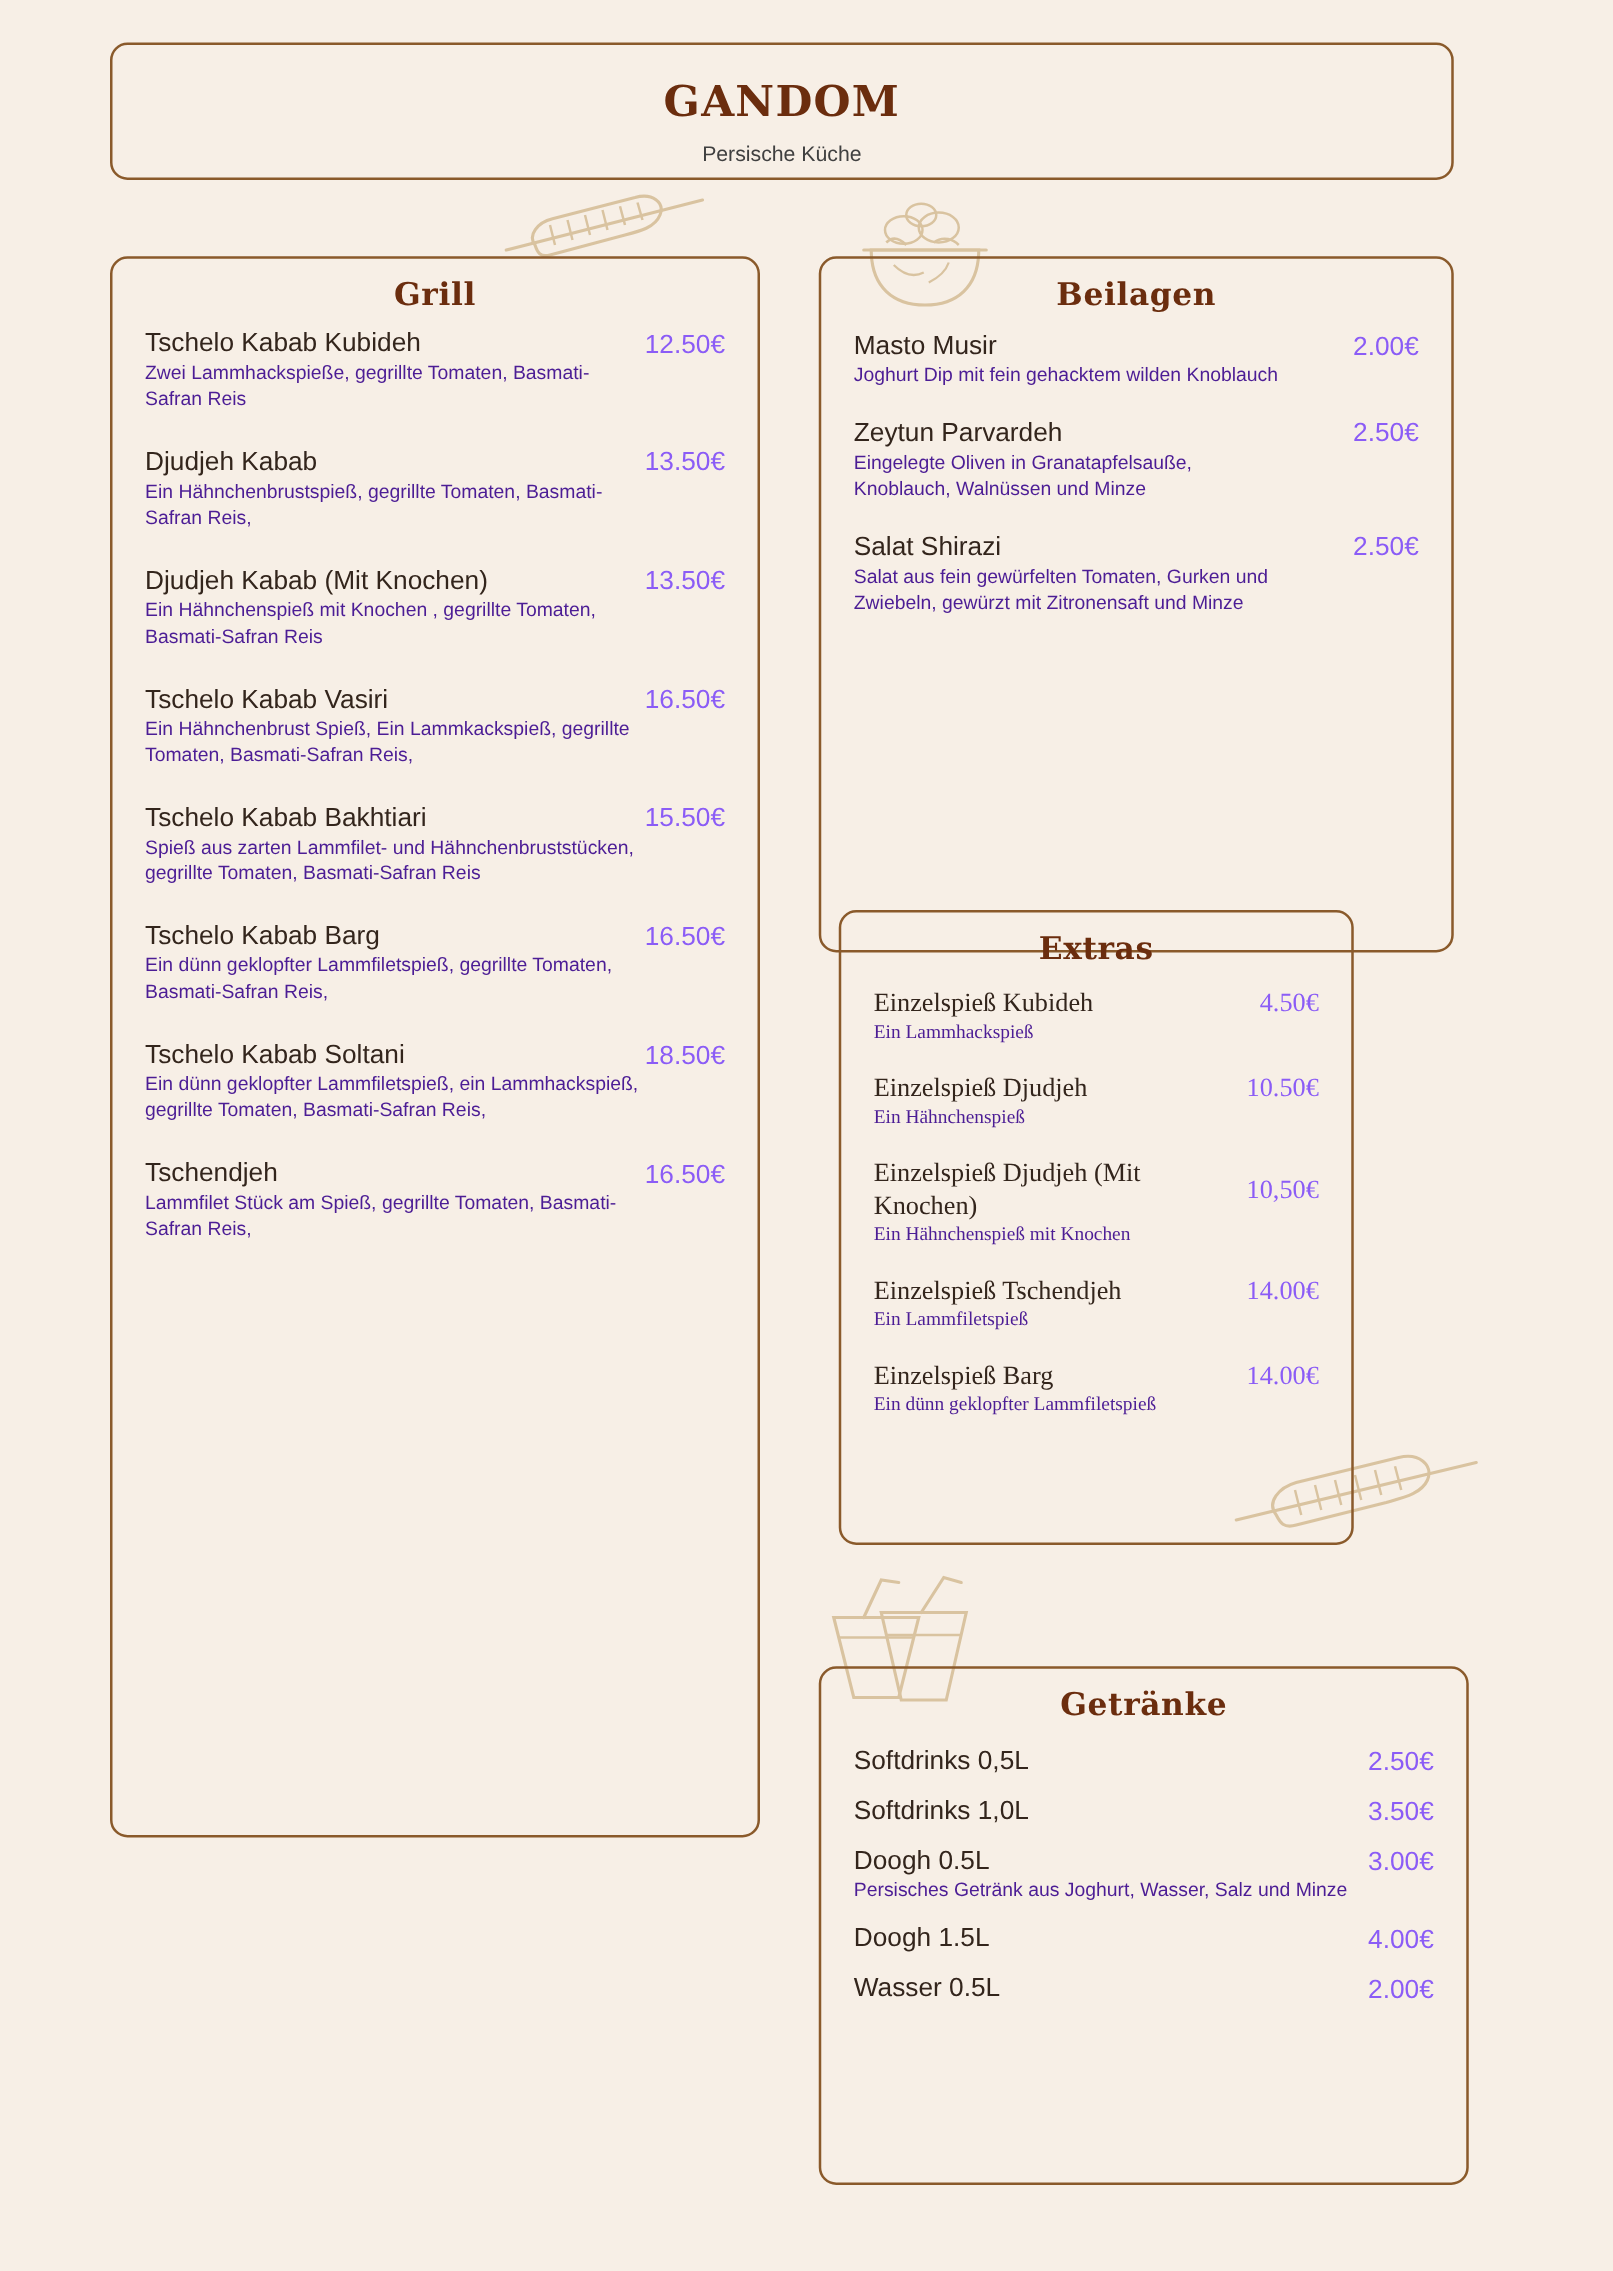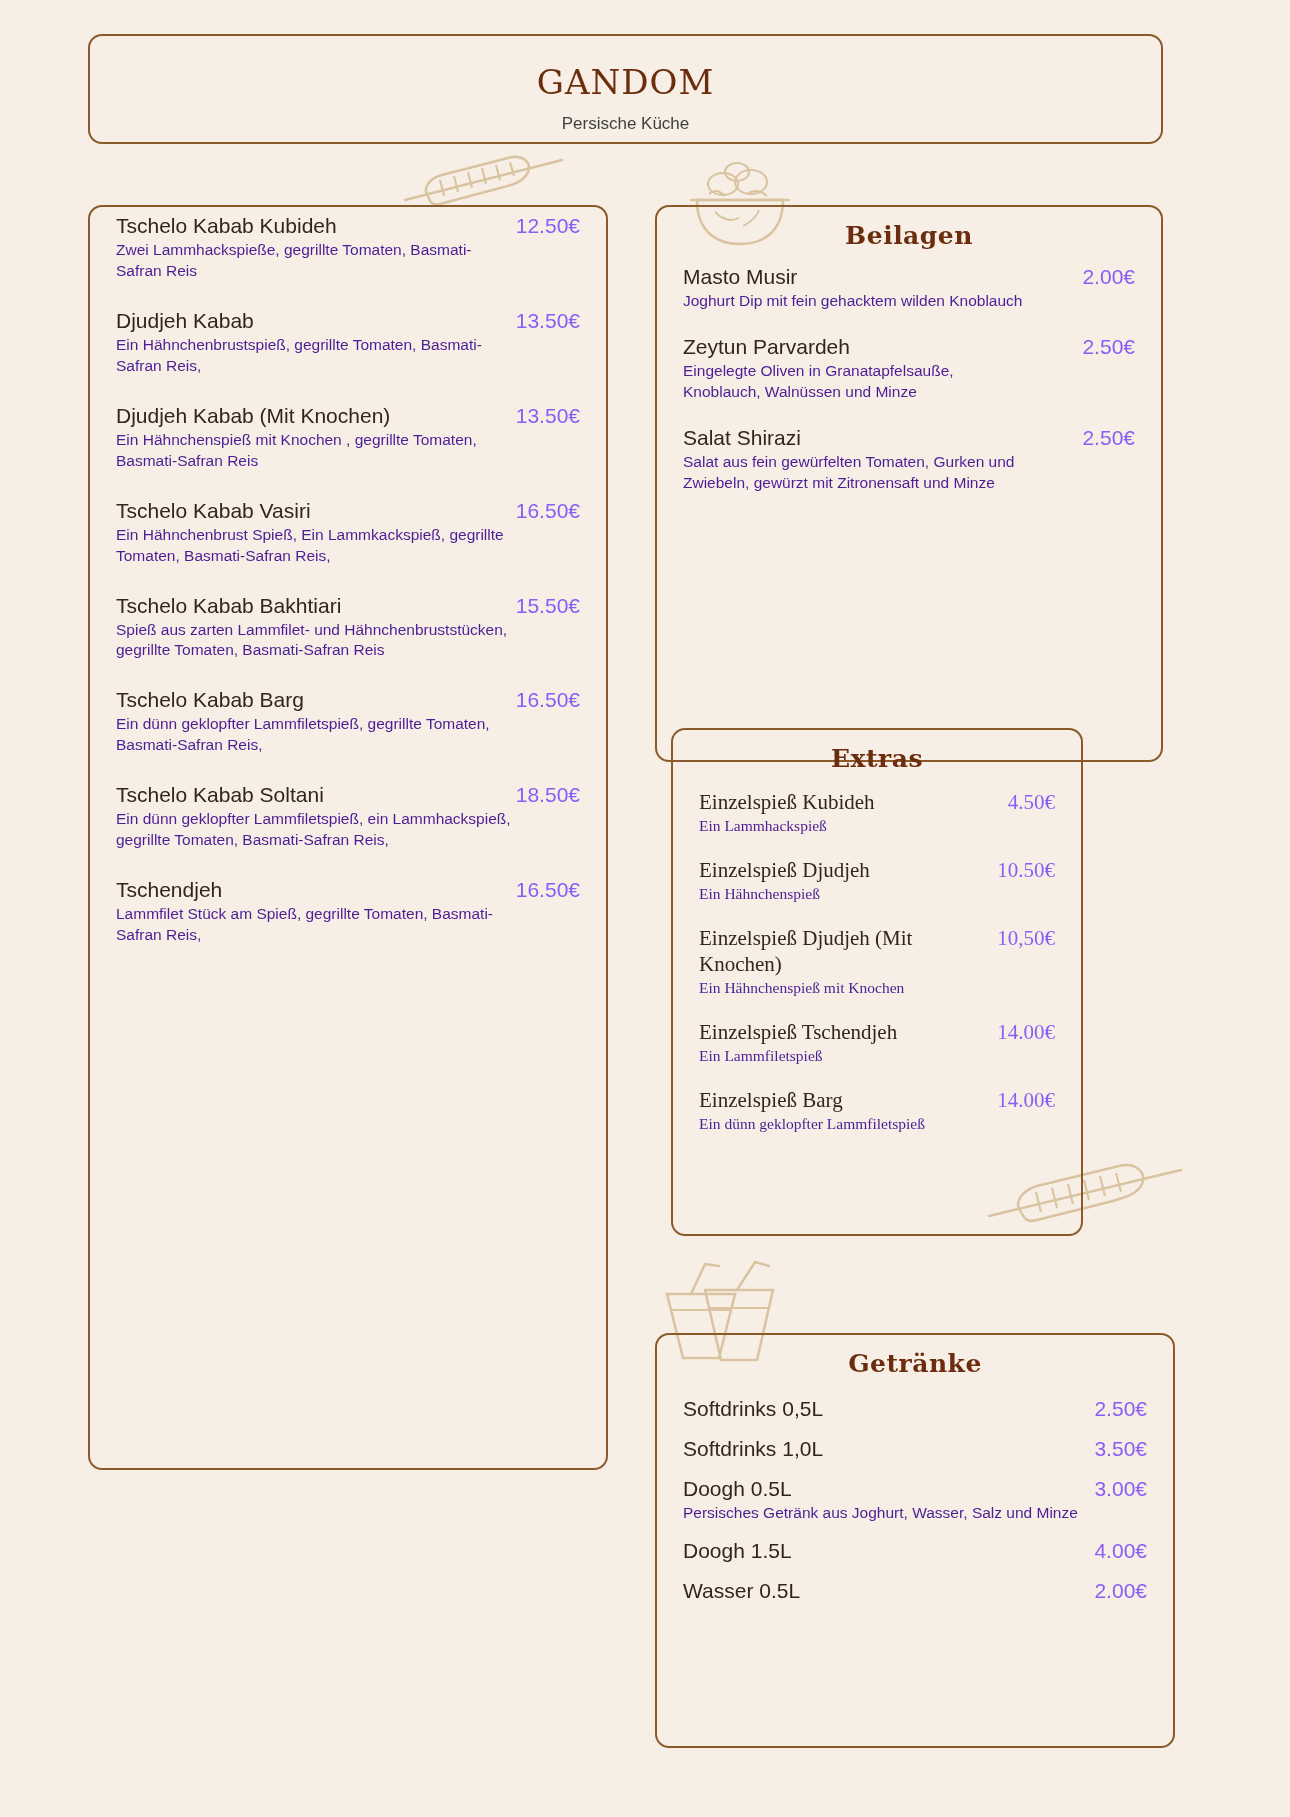--- a/index.html
+++ b/index.html
@@ -30,21 +30,21 @@
     top: 34px;
     width: 1075px;
     height: 110px;
     border: 2px solid #8a5a2b;
     border-radius: 14px;
     box-sizing: border-box;
     text-align: center;
   }
   .brand {
     font-family: "DejaVu Serif", serif;
-    font-weight: normal;
+    font-weight: bold;
     font-size: 34px;
     letter-spacing: 1px;
     color: #6b2d0e;
     margin-top: 26px;
   }
   .brand-sub {
     font-size: 17px;
     color: #404040;
     margin-top: 12px;
   }
@@ -74,21 +74,21 @@
 
   .items {
     padding: 0 26px;
   }
   .item {
     position: relative;
     margin-bottom: 14px;
   }
   .item-row {
     display: flex;
-    align-items: flex-start;
+    align-items: center;
     justify-content: space-between;
     gap: 10px;
   }
   .item-name {
     font-size: 21px;
     line-height: 1.24;
     color: #33251c;
     flex: 1 1 auto;
   }
   .item-price {
@@ -190,20 +190,23 @@
   <svg class="doodle" id="drinks-top" width="170" height="105" viewBox="0 0 170 105">
     <path d="M22 34 L38 98 L74 98 L90 34 Z" fill="none" stroke="#d9c3a0" stroke-width="2.5"></path>
     <path d="M60 30 L76 100 L112 100 L128 30 Z" fill="none" stroke="#d9c3a0" stroke-width="2.5"></path>
     <path d="M46 34 L60 4 L74 6" fill="none" stroke="#d9c3a0" stroke-width="2.5" stroke-linecap="round"></path>
     <path d="M92 30 L110 2 L124 6" fill="none" stroke="#d9c3a0" stroke-width="2.5" stroke-linecap="round"></path>
     <path d="M26 50 L86 50" stroke="#d9c3a0" stroke-width="2"></path>
     <path d="M64 48 L124 48" stroke="#d9c3a0" stroke-width="2"></path>
   </svg>
 
   <section class="panel" id="grill-panel">
+    <div class="panel-title-wrap">
+      <div class="panel-title">Grill</div>
+    </div>
     <div class="items">
 
       <div class="item">
         <div class="item-row">
           <div class="item-name">Tschelo Kabab Kubideh</div>
           <div class="item-price">12.50€</div>
         </div>
         <div class="item-desc">Zwei Lammhackspieße, gegrillte Tomaten, Basmati-Safran Reis</div>
       </div>
 

